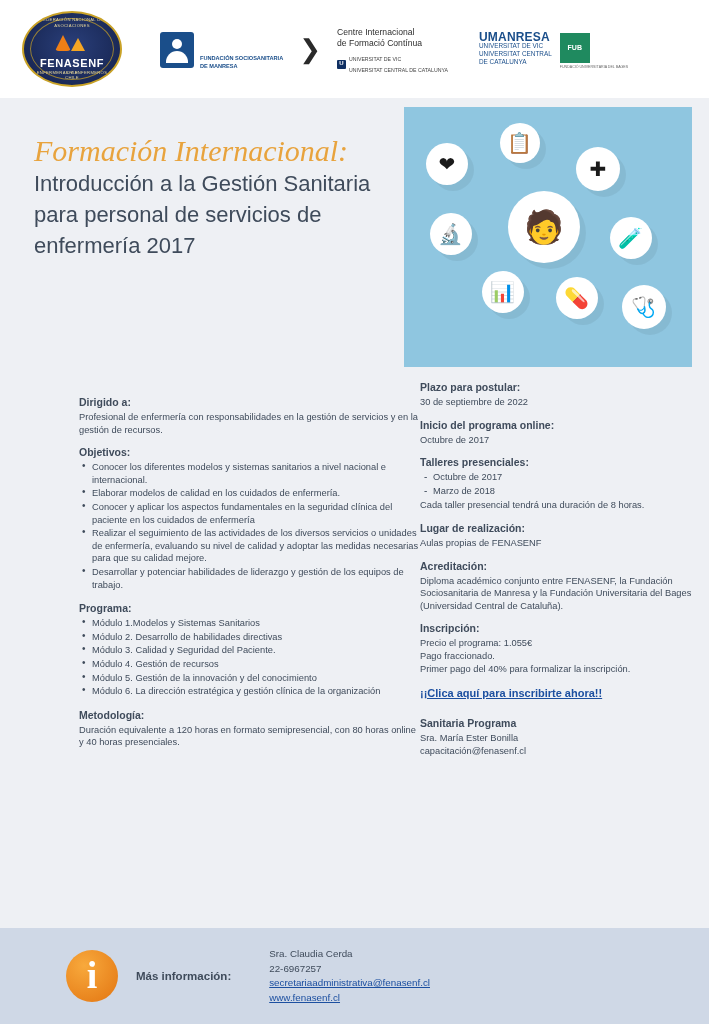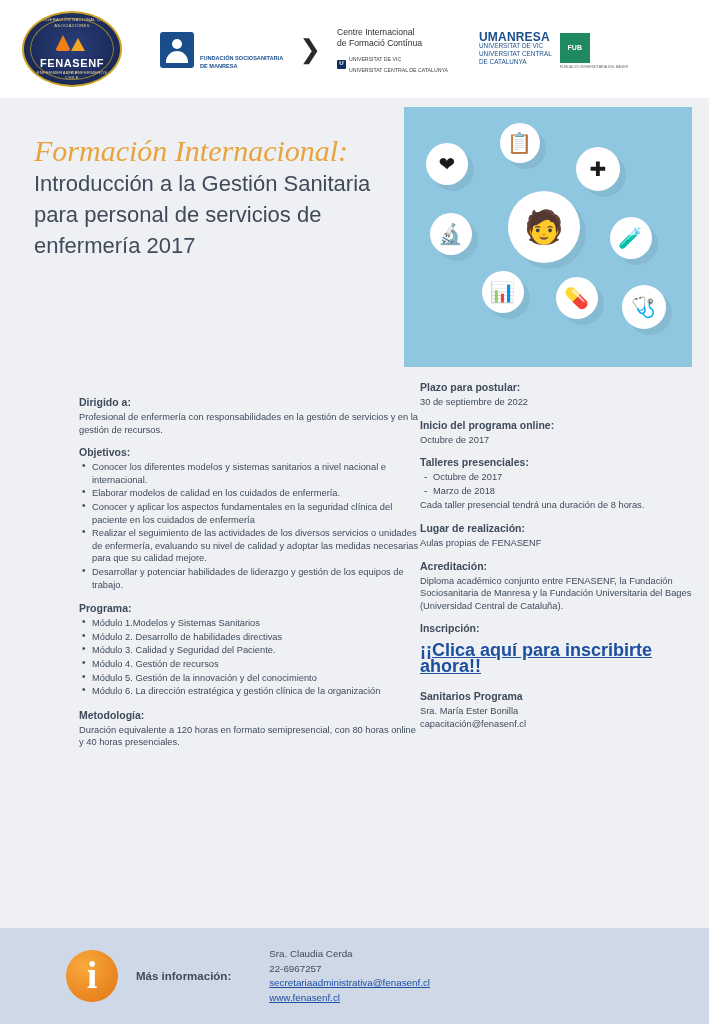--- a/index.html
+++ b/index.html
@@ -179,21 +179,21 @@
     font-size:9.3px; color:#3f4b5b; line-height:12.6px; margin-bottom:1px;
     position:relative;
   }
   ul.sec li:before {
     content:"•"; position:absolute; left:-10px; top:-1px; font-size:10px; color:#3f4b5b;
   }
   ul.dash li:before { content:"-"; left:-9px; top:0; }
 
   .cta {
     display:block;
-    font-size:18px; font-weight:bold; color:#1c4fa0;
+    font-size:11px; font-weight:bold; color:#1c4fa0;
     text-decoration:underline; margin:8px 0 16px 0;
     line-height:16px;
   }
   .enc-title { font-size:10.5px; font-weight:bold; color:#3f4b5b; margin:0 0 3px 0; }
 
   
   .footer {
     position:absolute; left:0; right:0; bottom:0; height:96px;
     background:#cfd8e6;
     display:flex; align-items:center;
@@ -336,24 +336,27 @@
     </ul>
     <p class="sec">Cada taller presencial tendrá una duración de 8 horas.</p>
 
     <h3 class="sec">Lugar de realización:</h3>
     <p class="sec">Aulas propias de FENASENF</p>
 
     <h3 class="sec">Acreditación:</h3>
     <p class="sec">Diploma académico conjunto entre FENASENF, la Fundación Sociosanitaria de Manresa y la Fundación Universitaria del Bages (Universidad Central de Cataluña).</p>
 
     <h3 class="sec">Inscripción:</h3>
+    <p class="sec" style="white-space:pre-line;">Precio el programa: 1.055€
+Pago fraccionado.
+Primer pago del 40% para formalizar la inscripción.</p>
 
     <a class="cta" href="#">¡¡Clica aquí para inscribirte ahora!!</a>
 
-    <div class="enc-title">Sanitarios Programa</div>
+    <div class="enc-title">Sanitaria Programa</div>
     <p class="sec" style="margin-bottom:0;">Sra. María Ester Bonilla</p>
     <p class="sec">capacitación@fenasenf.cl</p>
   </div>
 </div>
 
 <div class="footer">
   <div class="info-icon">i</div>
   <div class="footer-label">Más información:</div>
   <div class="footer-contact">
     <div>Sra. Claudia Cerda</div>

